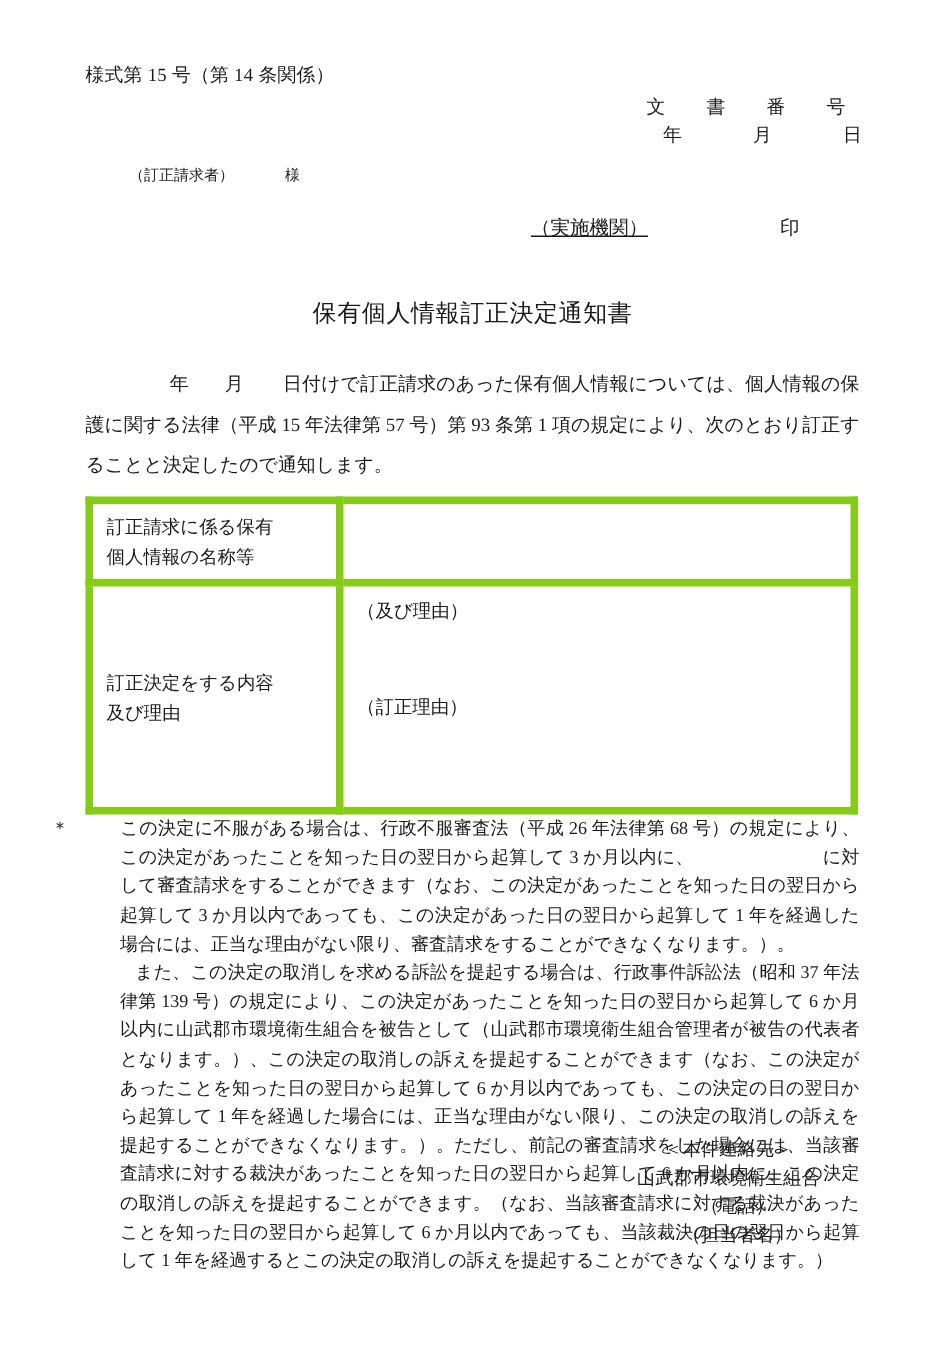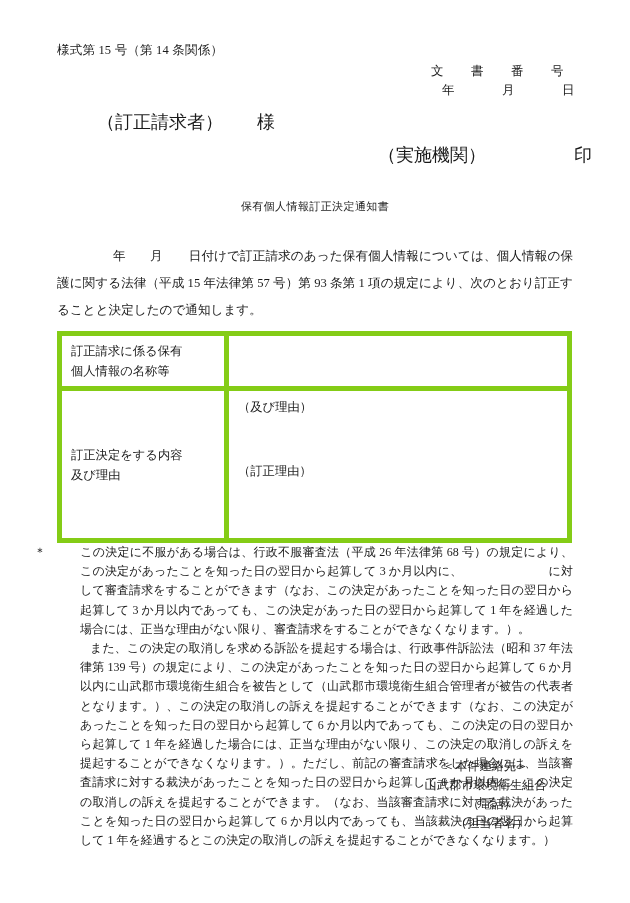--- a/index.html
+++ b/index.html
@@ -45,49 +45,49 @@
   .doc-date-line {
     letter-spacing: 7.5px;
     white-space: nowrap;
     padding-left: 11px;
   }
 
   .addressee {
     position: absolute;
     left: 86px;
     top: 110px;
-    font-size: 18px;
-    white-space: nowrap;
-    margin-left: 11px;
+    font-size: 10px;
+    white-space: nowrap;
   }
   .addressee .sama {
     display: inline-block;
     margin-left: 34px;
   }
 
   .agency-line {
     position: absolute;
-    left: 378px;
+    left: 354px;
     top: 143px;
-    font-size: 18px;
-    white-space: nowrap;
+    font-size: 13px;
+    white-space: nowrap;
+    text-decoration: underline;
   }
   .agency-line .seal {
     display: inline-block;
     margin-left: 88px;
   }
 
   
   .doc-title {
     position: absolute;
     left: 0;
     right: 0;
     top: 199px;
     text-align: center;
-    font-size: 11px;
+    font-size: 16px;
     letter-spacing: 0.4px;
   }
 
   
   .body-para {
     position: absolute;
     left: 57px;
     top: 243px;
     width: 516px;
     font-size: 12.6px;

